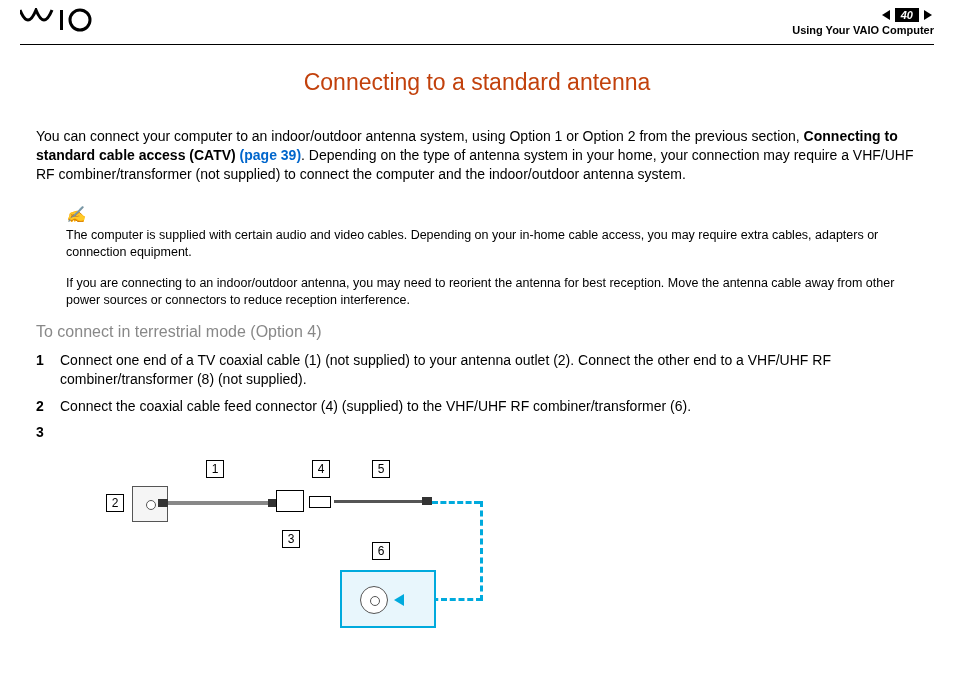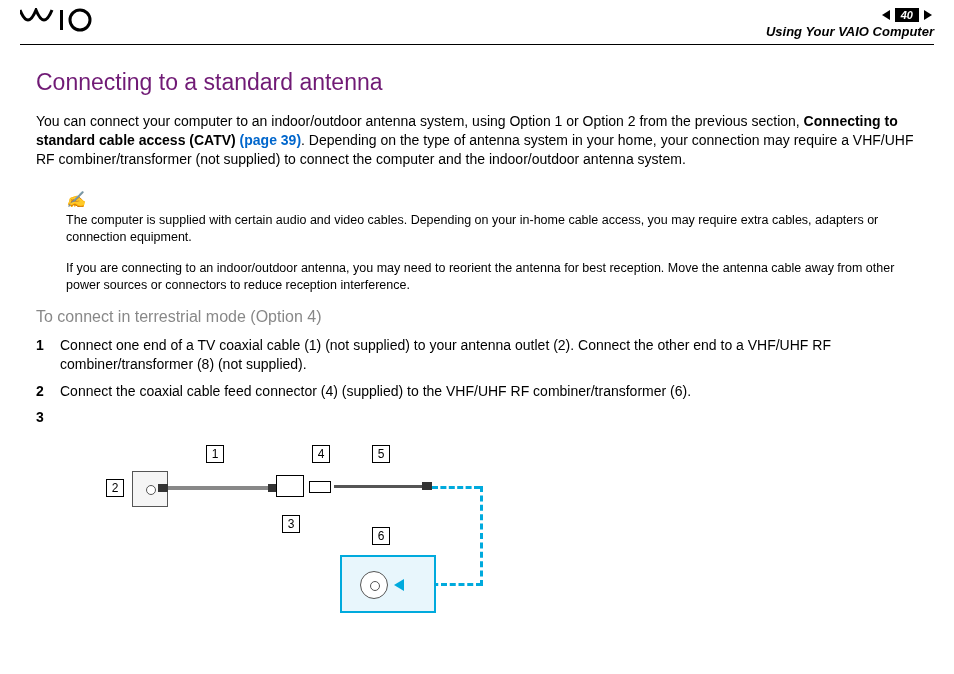--- a/index.html
+++ b/index.html
@@ -39,37 +39,37 @@
     .page-nav svg { display: block; }
     .page-number {
       background: #000;
       color: #fff;
       font-size: 11px;
       font-weight: bold;
       font-style: italic;
       padding: 1px 6px;
     }
     .header-label {
-      font-size: 13px;
+      font-size: 11px;
       font-weight: bold;
-      font-style: italic;
     }
     .hr {
       border: none;
       border-top: 1px solid #000;
       margin: 0 20px;
     }
     .content {
       padding: 24px 36px 10px 36px;
     }
     .title {
       font-size: 23px;
       font-weight: normal;
-      color: #701a75;
-      margin-bottom: 16px;
+      color: #c2410c;
+      margin-bottom: 31px;
+      text-align: center;
     }
     .para {
       font-size: 14px;
       line-height: 1.35;
       color: #000;
       margin-bottom: 20px;
     }
     .bold { font-weight: bold; }
     .link { color: #0066cc; font-weight: bold; }
     .note-block {

